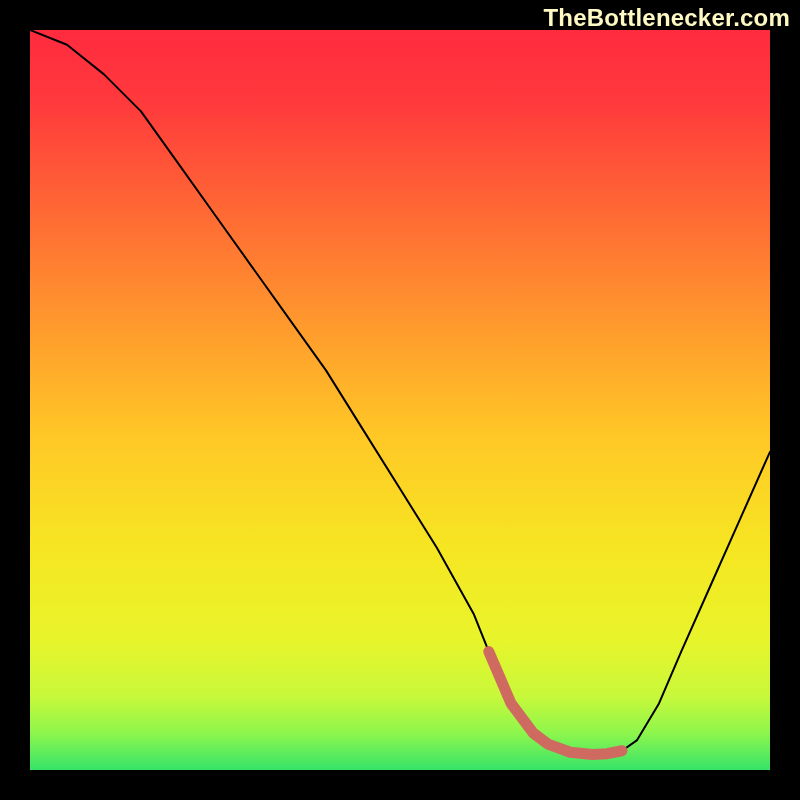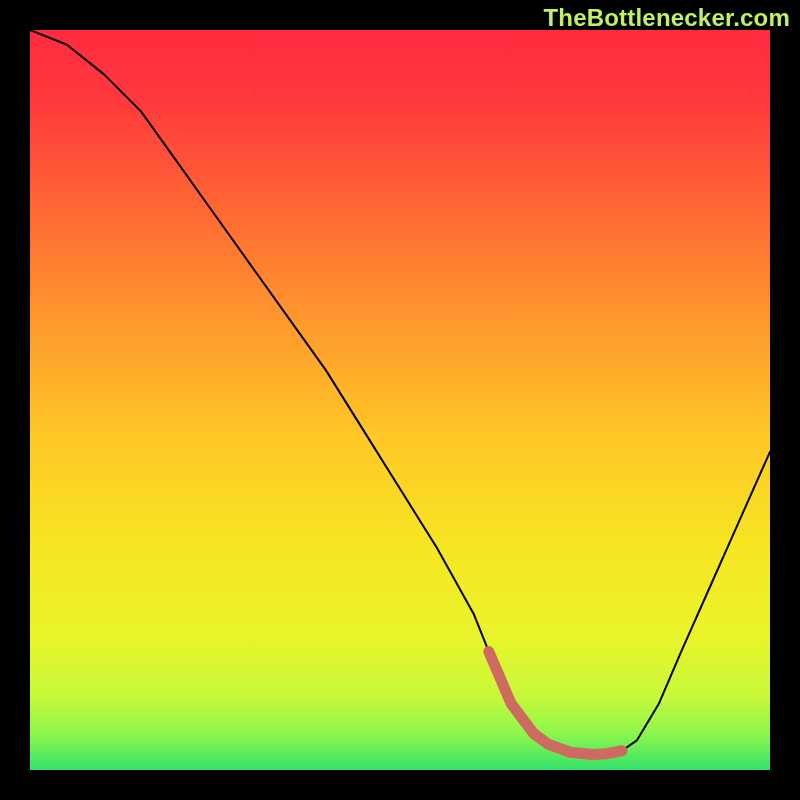--- a/index.html
+++ b/index.html
@@ -2,21 +2,21 @@
 <html><head>
 <meta charset="utf-8">
 <style>
   * { margin: 0; padding: 0; box-sizing: border-box; }
   html, body { width: 800px; height: 800px; overflow: hidden; background: #000; }
   .root { position: relative; width: 800px; height: 800px; background: #000; }
   .watermark {
     position: absolute;
     top: 4px;
     right: 10px;
-    color: #bef264;
+    color: #fef9c3;
     font-family: Arial, Helvetica, sans-serif;
     font-size: 24px;
     font-weight: 600;
     letter-spacing: 0.2px;
   }
   .plot {
     position: absolute;
     left: 30px;
     top: 30px;
     width: 740px;

